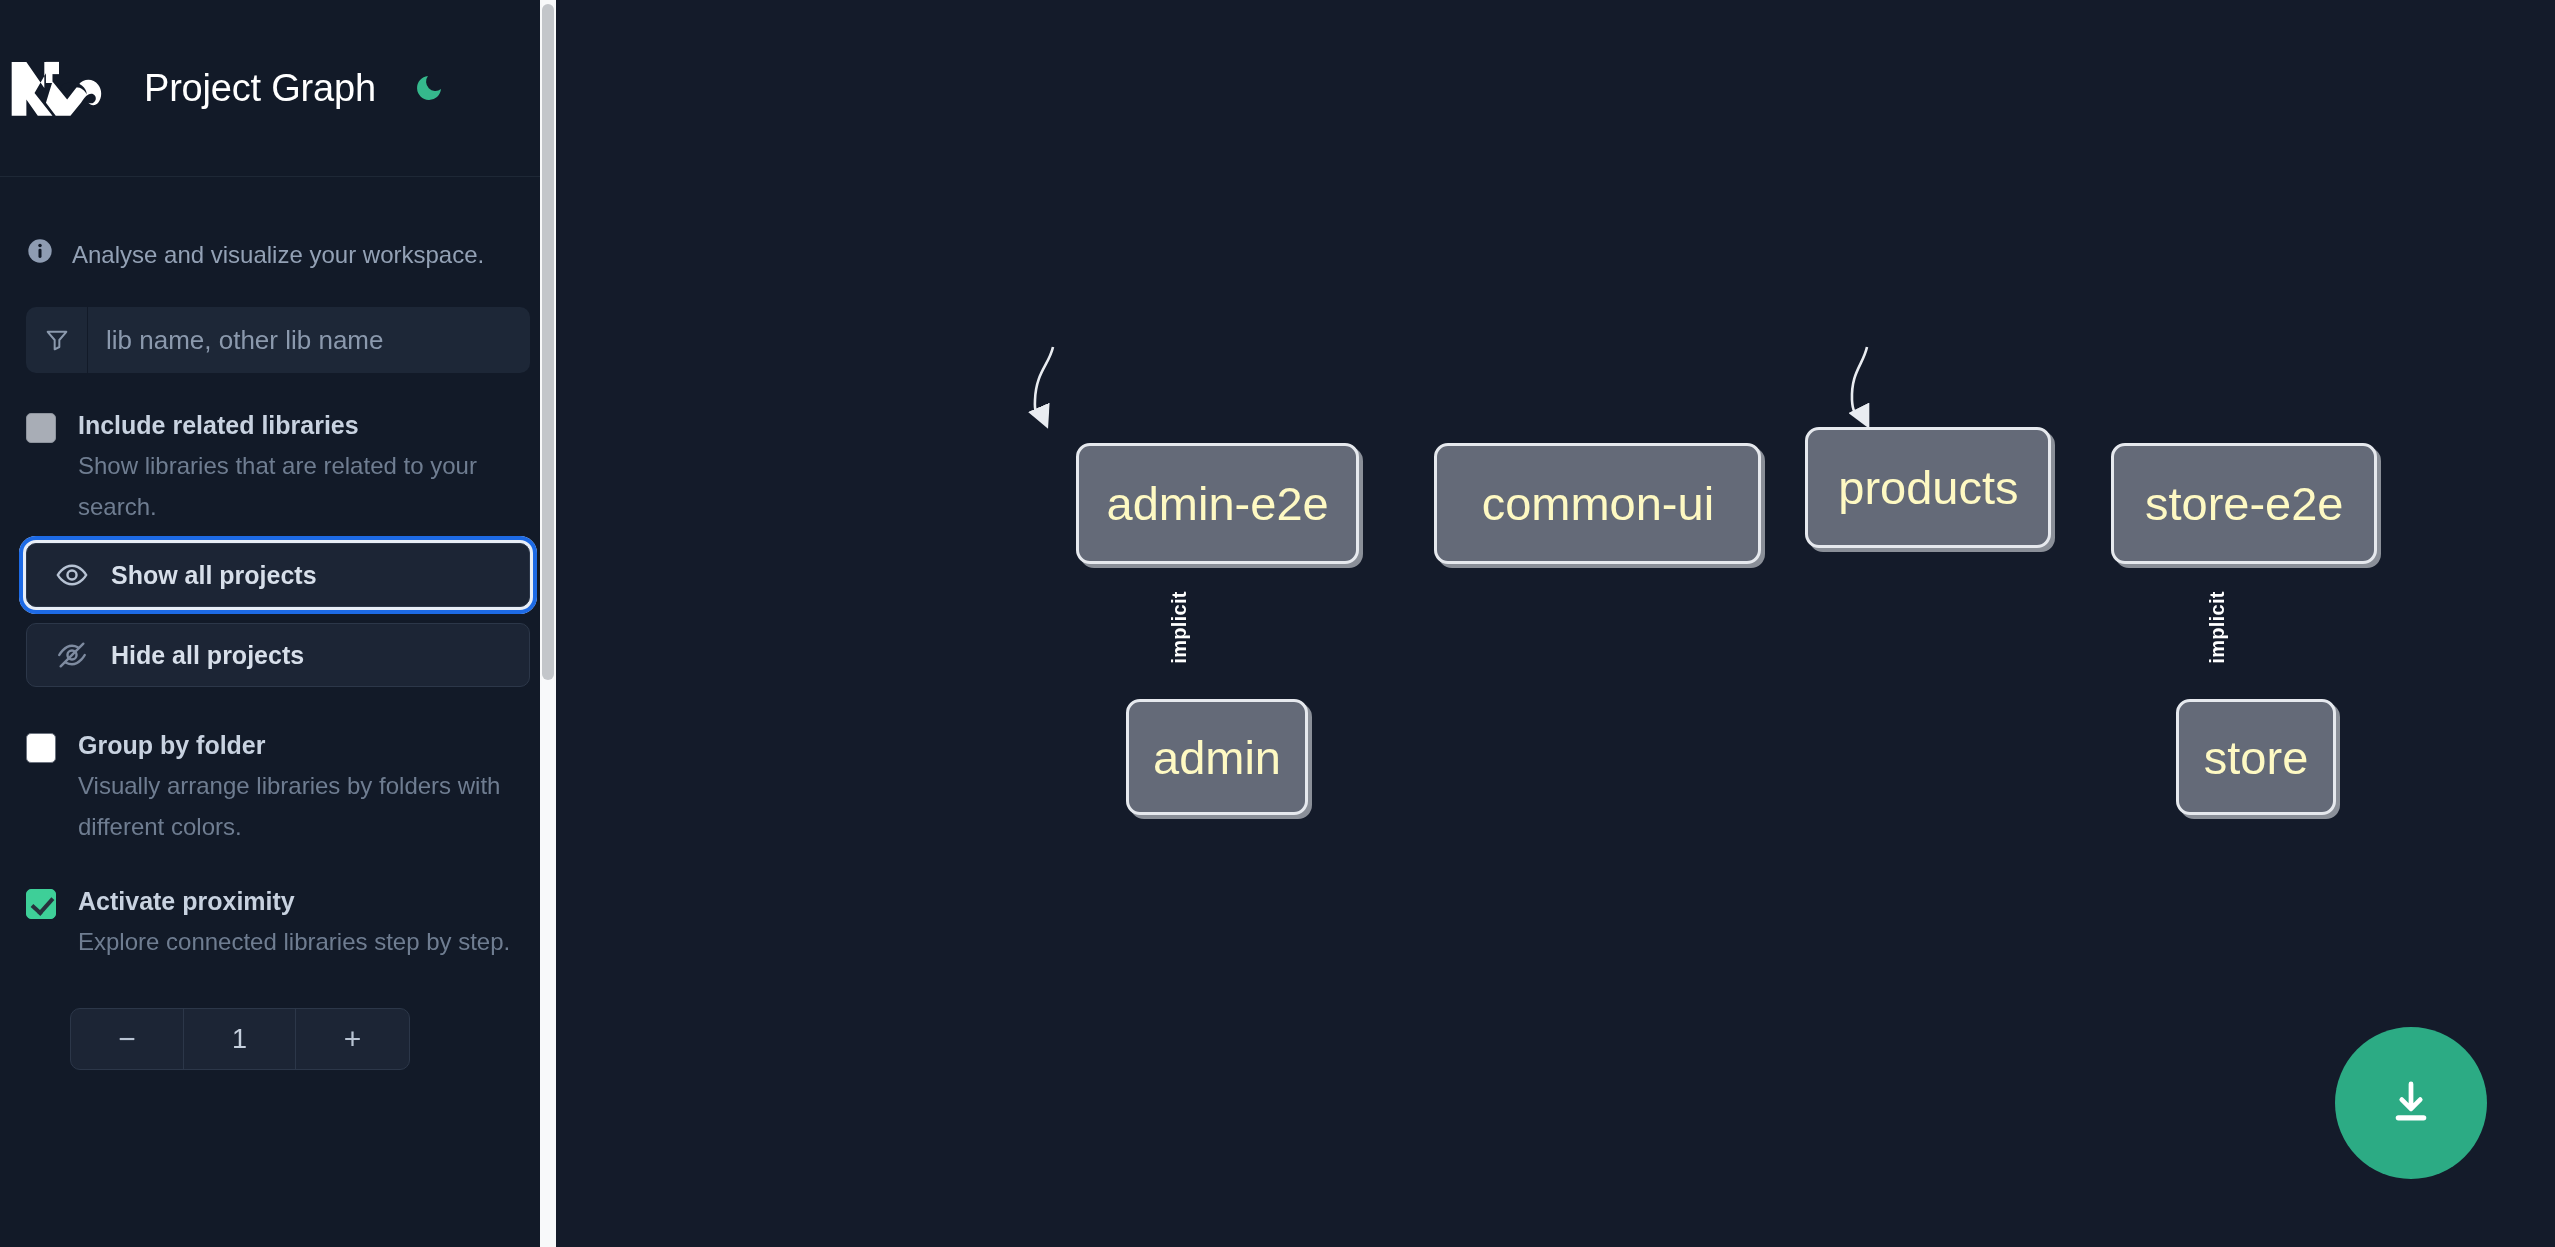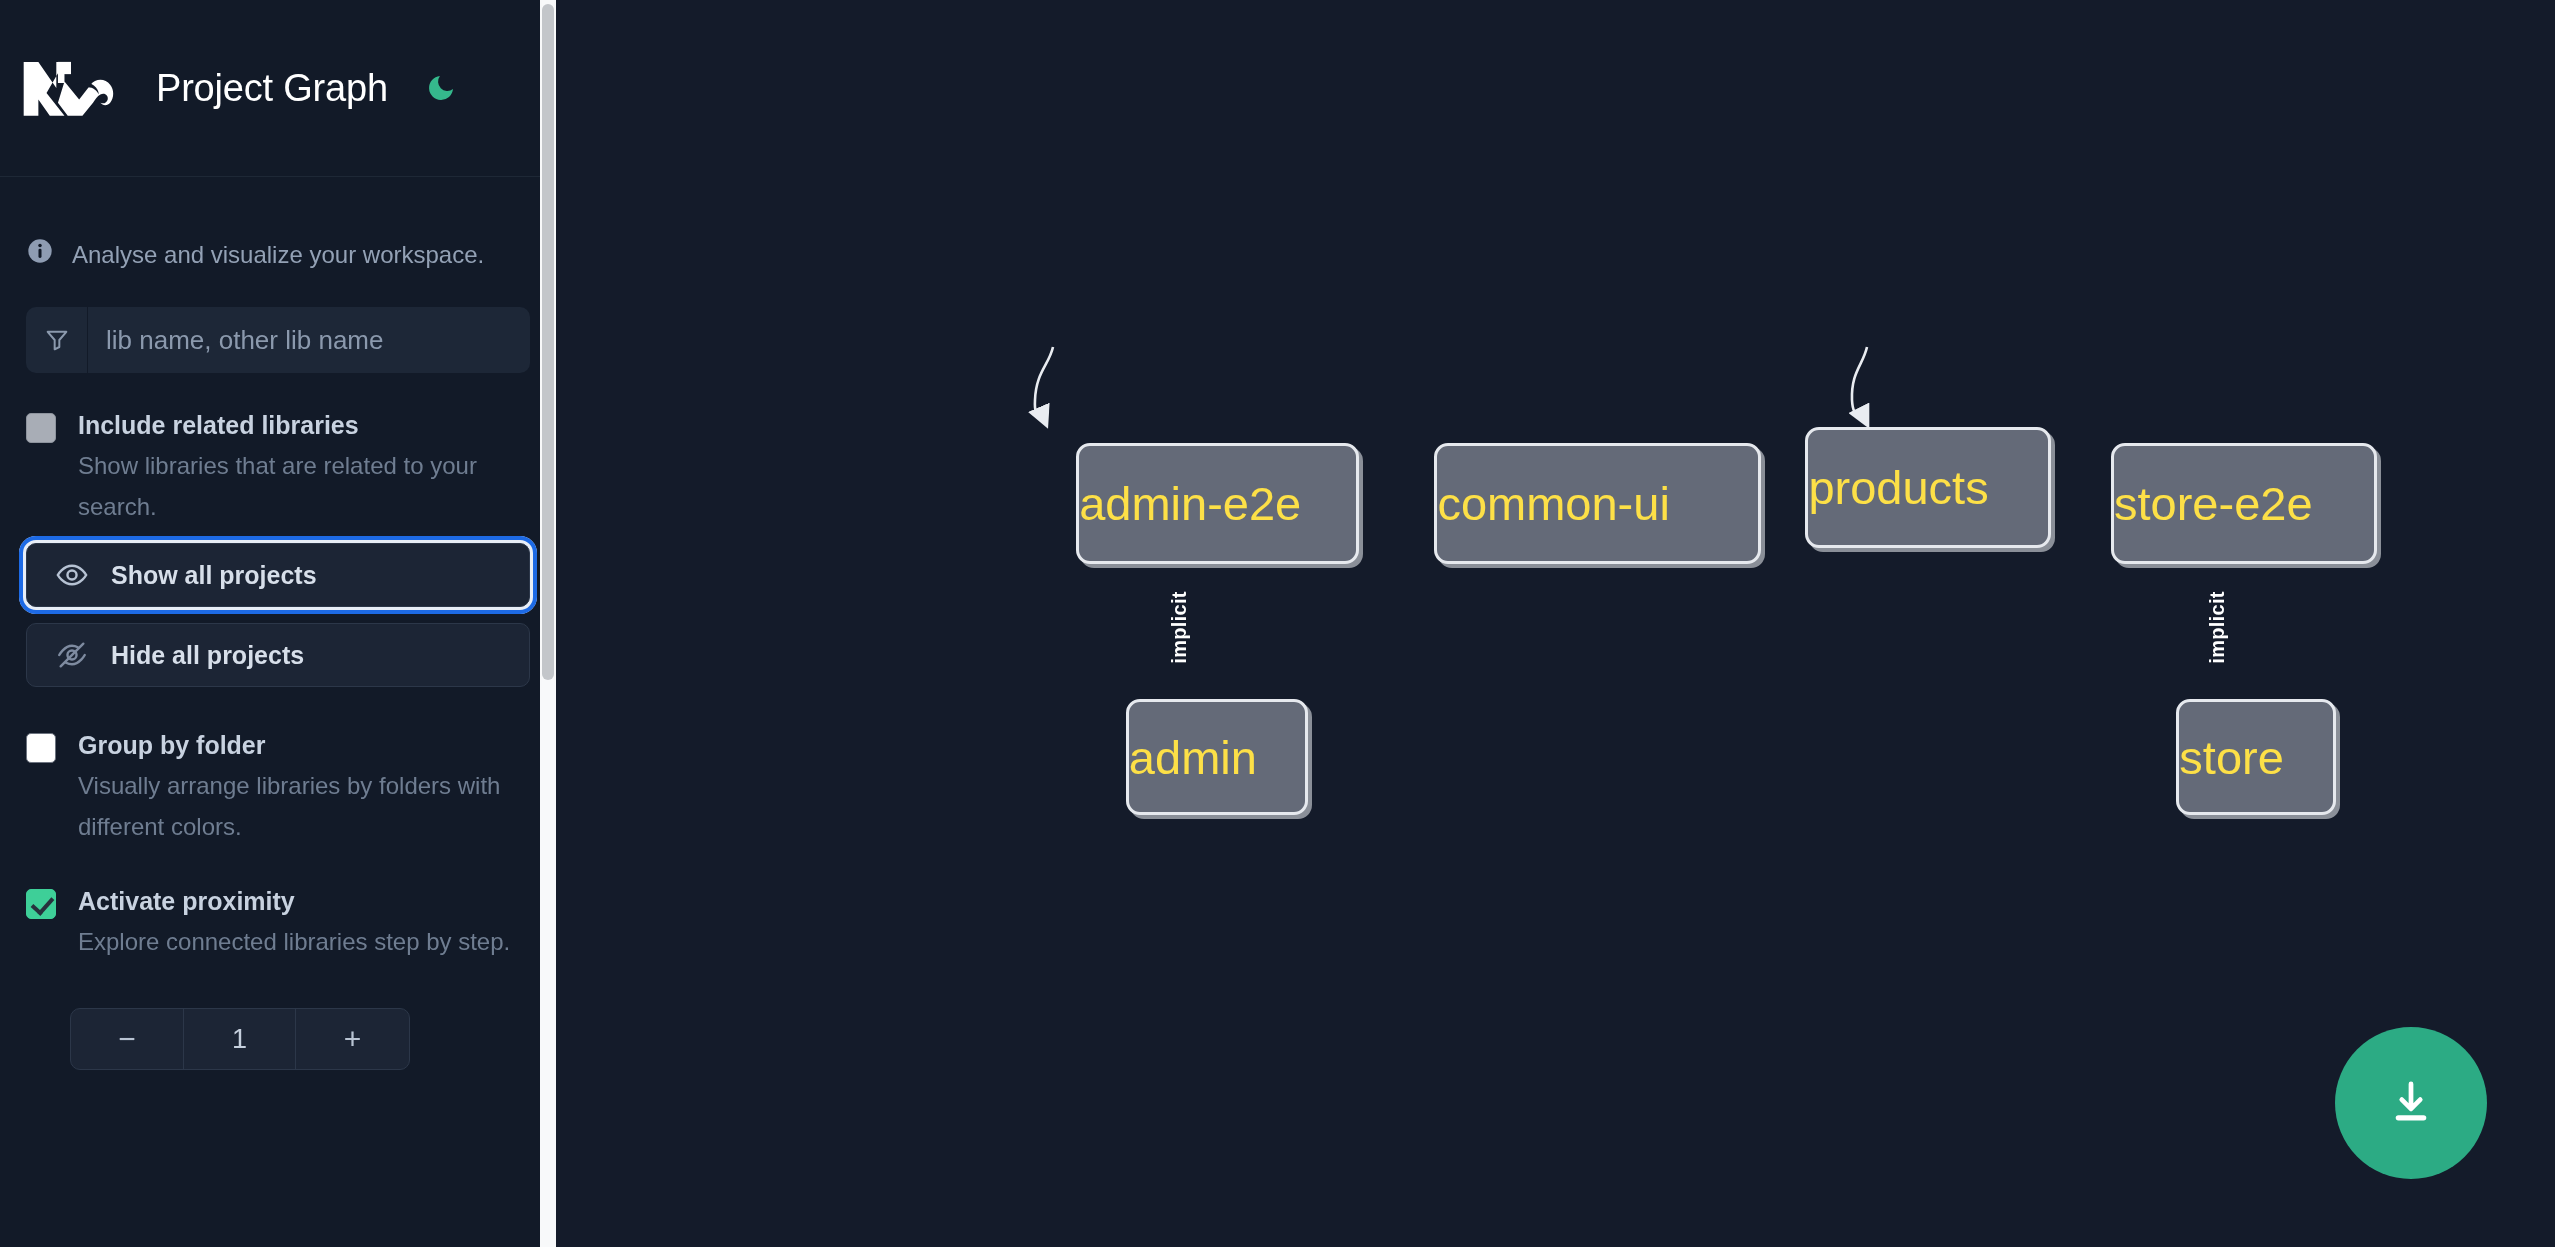--- a/index.html
+++ b/index.html
@@ -15,21 +15,21 @@
   .sidebar {
     position: relative;
     width: 556px; height: 1247px;
     background: #121a28;
     flex: 0 0 556px;
     overflow: hidden;
   }
   .sb-header {
     height: 177px;
     display: flex; align-items: center;
-    padding: 0 0 0 22px;
+    padding: 0 0 0 10px;
     border-bottom: 1px solid #1e2836;
   }
   .nx-logo { width: 98px; height: 62px; display:block; flex: 0 0 auto; }
   .app-title {
     color: #ffffff;
     font-size: 38px;
     font-weight: 500;
     margin-left: 36px;
     letter-spacing: -0.2px;
     white-space: nowrap;
@@ -195,22 +195,22 @@
     background: #141b2a;
     overflow: hidden;
   }
   .graph-layer { position: absolute; inset: 0; }
 
   .node {
     position: absolute;
     background: #646a78;
     border: 3px solid #e6e9ee;
     border-radius: 14px;
-    display: flex; align-items: center; justify-content: flex-start;
-    color: #fde047;
+    display: flex; align-items: center; justify-content: center;
+    color: #fef9c3;
     font-size: 47px;
     font-weight: 400;
     font-family: "Liberation Sans", sans-serif;
     white-space: nowrap;
     cursor: pointer;
     box-shadow: 4px 4px 0 0 rgba(235,238,243,0.55);
   }
 
   .edge-label {
     position: absolute;

